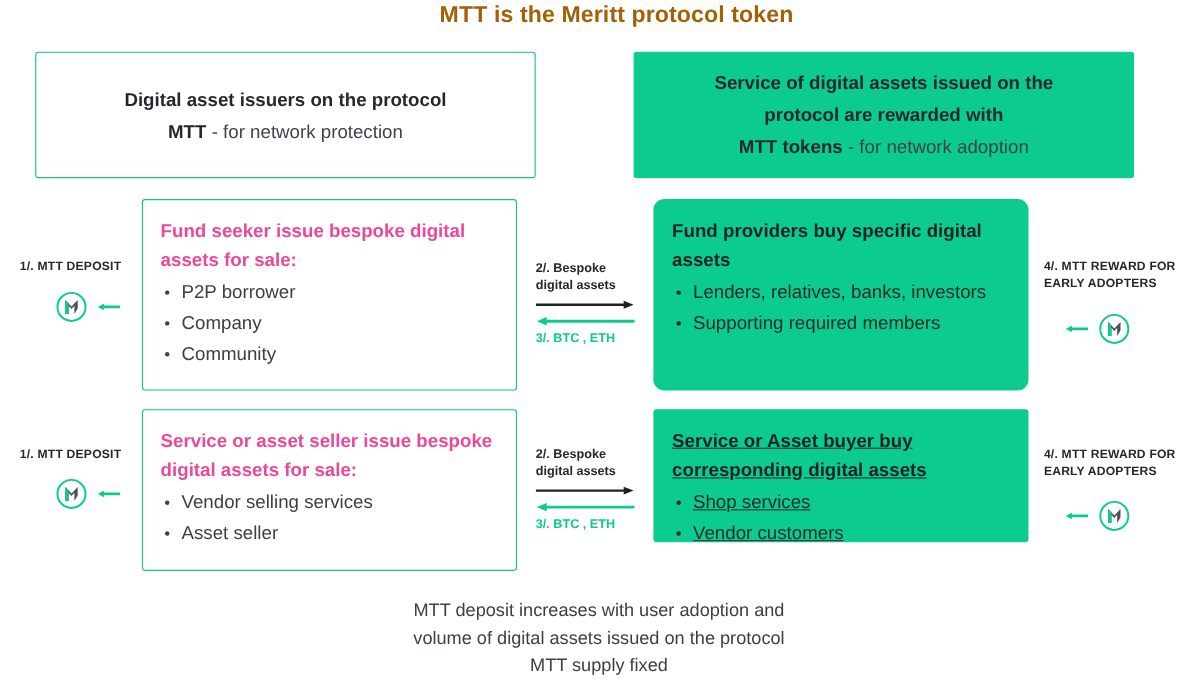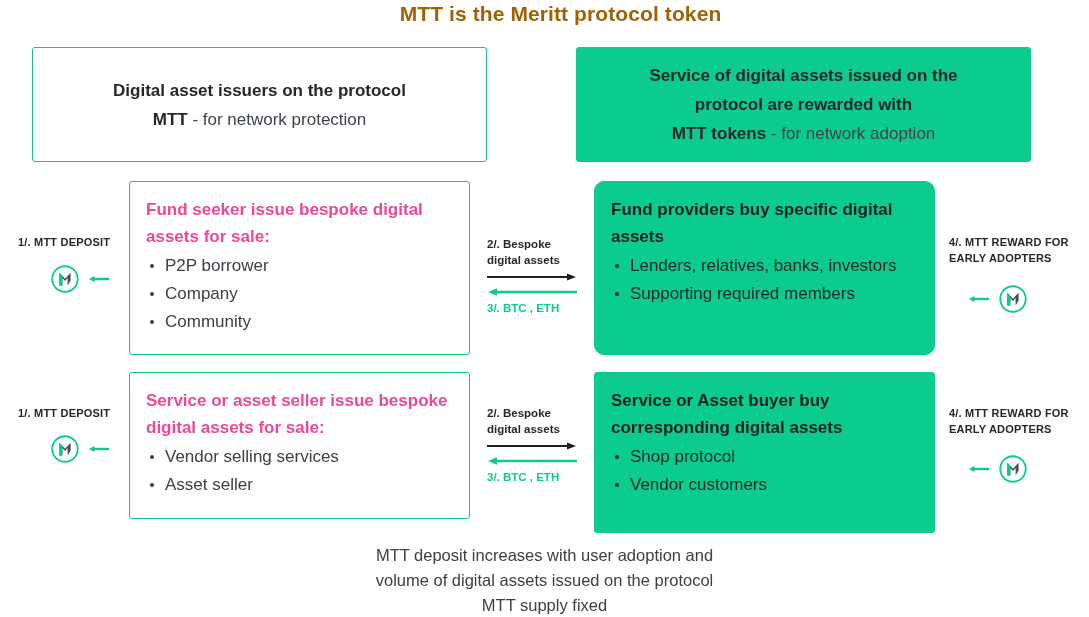--- a/index.html
+++ b/index.html
@@ -294,25 +294,25 @@
       <path d="M89 5 L80 1.4 L80 8.6 Z" fill="#1d2125"></path>
     </svg>
     <svg width="90" height="13" viewBox="0 0 90 13" style="margin-top:3px">
       <path d="M90 6 L8 6" stroke="#0ccb8e" stroke-width="2.6"></path>
       <path d="M1 6 L10 2.2 L10 9.8 Z" fill="#0ccb8e"></path>
     </svg>
   </div>
   <div class="flow-label-bottom">3/. BTC , ETH</div>
 </div>
 
-<div class="box green" style="left:594px; top:372px; width:341px; height:161px;">
+<div class="box green" style="left:594px; top:372px; width:341px; height:121px;text-decoration:underline;">
   <div class="panel">
     <h3>Service or Asset buyer buy corresponding digital assets</h3>
     <ul>
-      <li>Shop protocol</li>
+      <li>Shop services</li>
       <li>Vendor customers</li>
     </ul>
   </div>
 </div>
 
 <div class="side-note" style="left:949px; top:405px; width:140px;">
   <div>4/. MTT REWARD FOR</div>
   <div>EARLY ADOPTERS</div>
 </div>
 <div class="logo-row" style="left:968px; top:454px;">

